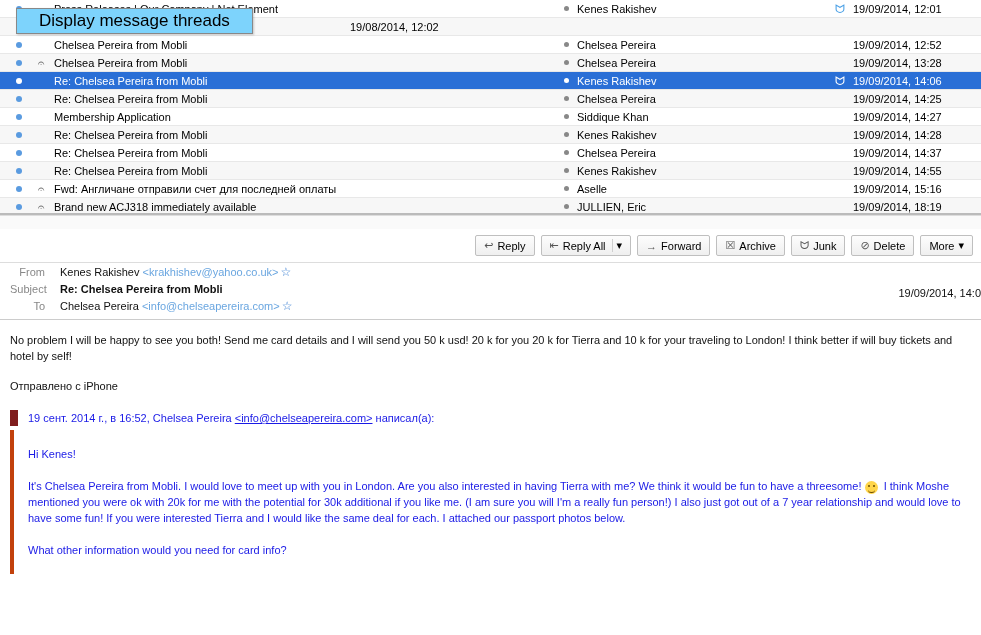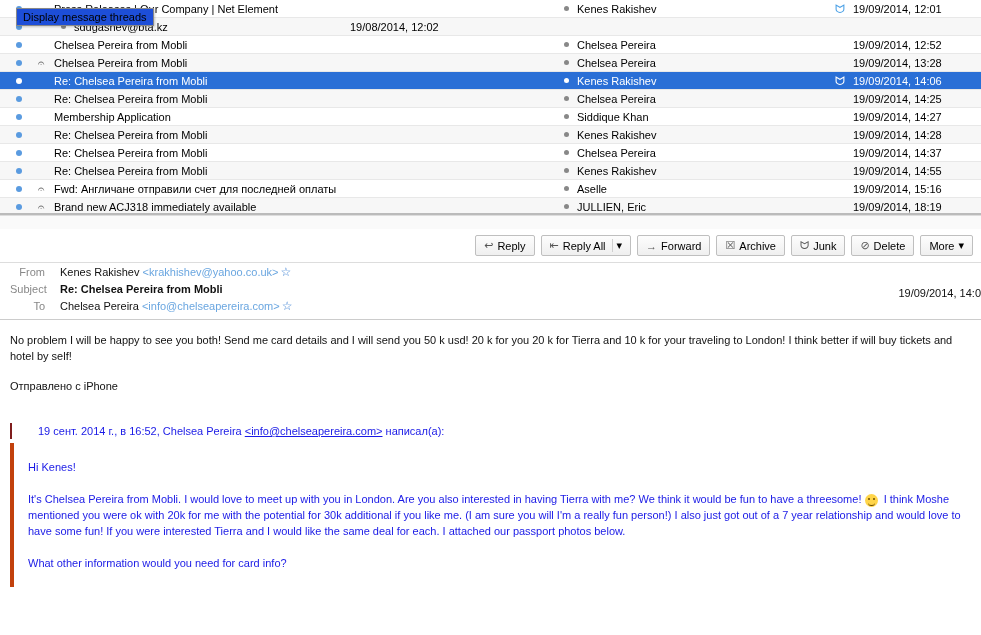--- a/index.html
+++ b/index.html
@@ -1,17 +1,17 @@
 <!DOCTYPE html>
 <html><head>
 <meta charset="utf-8">
 <style>
 *{margin:0;padding:0;box-sizing:border-box;font-family:"Lucida Grande","Helvetica Neue",Arial,sans-serif;font-size:11px}
 body{width:981px;height:635px;background:#fff;overflow:hidden;display:flex;flex-direction:column}
-.tooltip{position:absolute;top:8px;left:16px;background:#1d4ed8;border:1px solid #888;padding:2px 6px;font-size:11px;z-index:10;box-shadow:1px 1px 2px rgba(0,0,0,.2)}
+.tooltip{position:absolute;top:8px;left:16px;background:#7dd3fc;border:1px solid #888;padding:2px 22px;font-size:17px;z-index:10;box-shadow:1px 1px 2px rgba(0,0,0,.2)}
 .list{flex:0 0 auto;border-bottom:2px solid #bbb;overflow-y:auto;max-height:215px}
 .row{display:flex;align-items:center;height:18px;border-bottom:1px solid #e8e8e8;padding:0 8px;cursor:default}
 .row.alt{background:#f7f7f7}
 .row.sel{background:#2a6fd6;color:#fff}
 .row.sel .dot,.row.sel .attach{color:#fff;background:#fff}
 .c-status{width:22px;display:flex;justify-content:center}
 .c-attach{width:22px;display:flex;justify-content:center}
 .c-subject{flex:1 1 auto;padding-left:2px;white-space:nowrap;overflow:hidden;text-overflow:ellipsis}
 .c-sd{width:22px;display:flex;justify-content:center}
 .c-sender{width:250px;white-space:nowrap;overflow:hidden}
@@ -32,21 +32,21 @@
 .hrow{display:flex;align-items:center;padding:2px 0}
 .lbl{width:50px;text-align:right;color:#888;padding-right:15px}
 .val{color:#111}
 .val b{font-weight:bold}
 .star{color:#3b7fd2;font-size:12px;margin-left:2px}
 .cheat{color:#6aa6e0}
 .datestamp{position:absolute;right:0;top:24px;color:#111}
 .divider{border-top:1px solid #ccc;margin:4px 0}
 .bodyarea{padding:8px 10px;font-family:Menlo,Consolas,"Courier New",monospace;font-size:12.5px;line-height:16px;color:#111;overflow:auto;flex:1 1 auto}
 .sig{margin-top:14px}
-.quote-hdr{color:#1a1ae6;margin:29px 0 4px 0;padding-left:26px;border-left:2px solid #7f1d1d}
+.quote-hdr{color:#1a1ae6;margin:16px 0 4px 0;padding-left:10px;border-left:8px solid #7f1d1d}
 .quote-hdr a{color:#1a1ae6;text-decoration:underline}
 .quote{color:#1a1ae6;padding-left:14px;border-left:4px solid #c2410c;white-space:pre-wrap}
 .emoji{display:inline-block;width:13px;height:13px;background:#ffd54a;border-radius:50%;vertical-align:middle;position:relative}
 .emoji::before{content:"";position:absolute;left:3px;top:4px;width:2px;height:2px;background:#6a4a00;border-radius:50%;box-shadow:5px 0 0 #6a4a00}
 .emoji::after{content:"";position:absolute;left:3px;top:8px;width:7px;height:3px;border-bottom:1.5px solid #6a4a00;border-radius:0 0 6px 6px}
 </style>
 </head>
 <body>
 
 <div class="tooltip">Display message threads</div>

